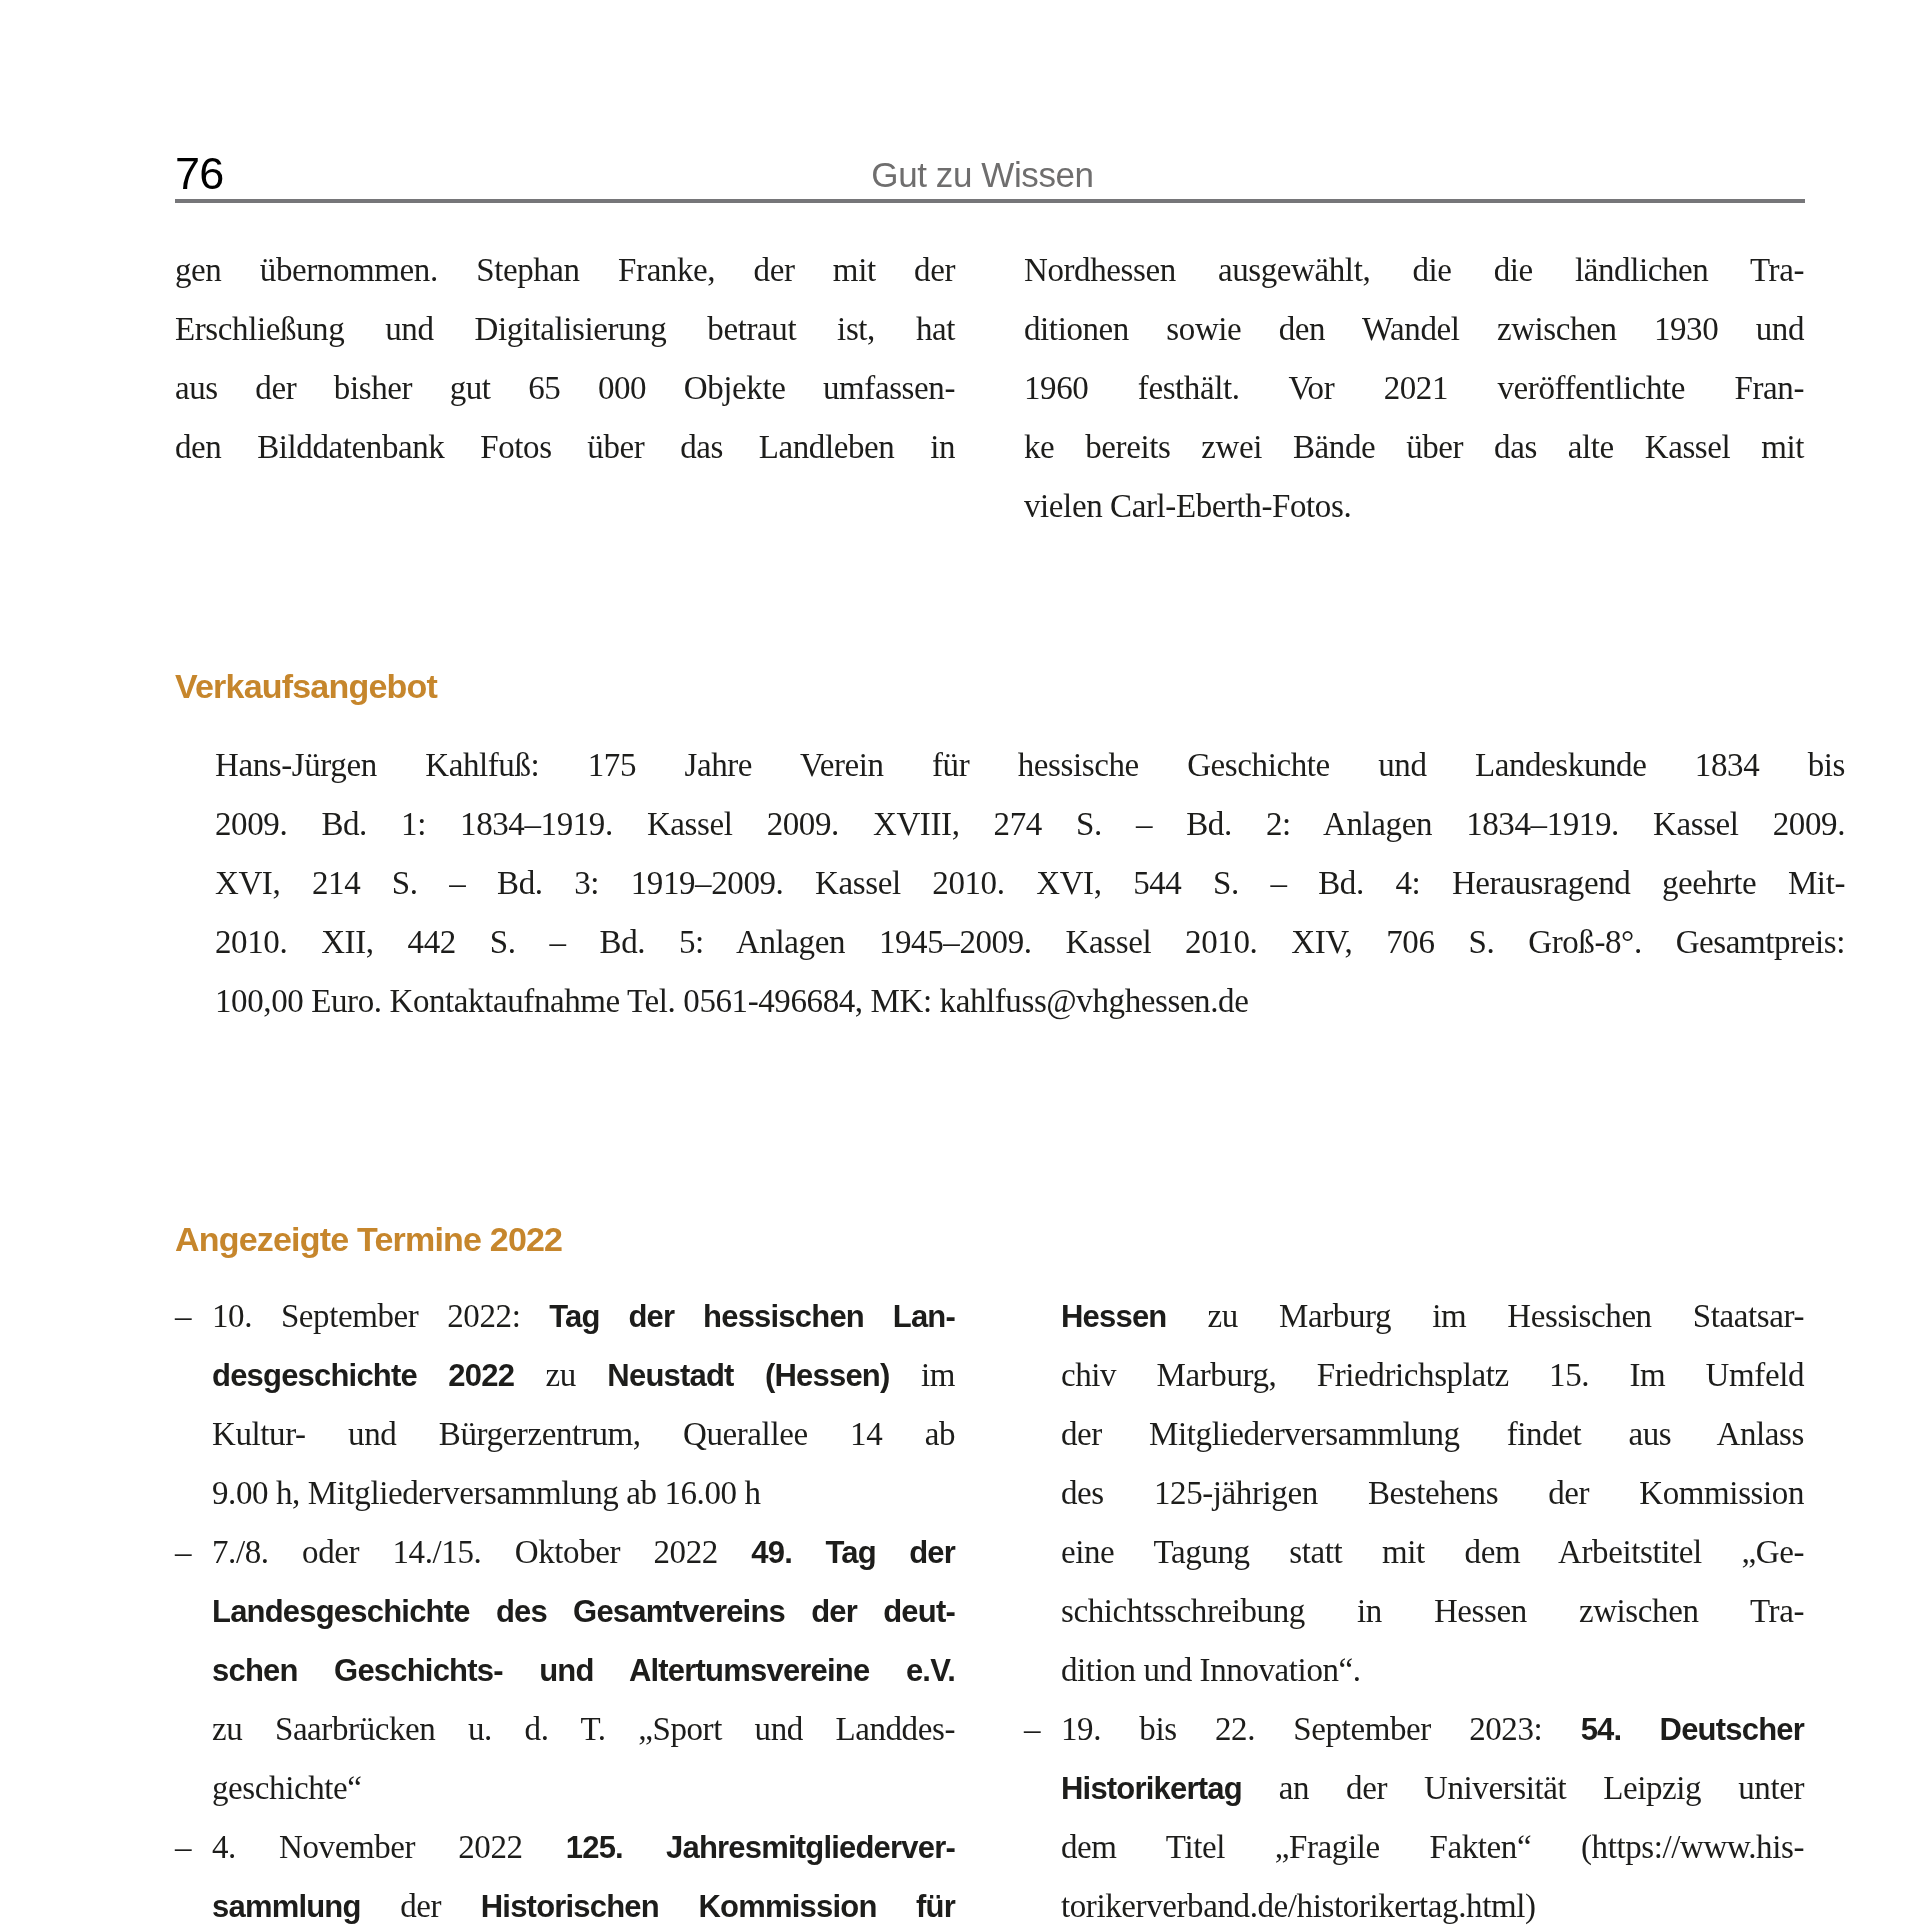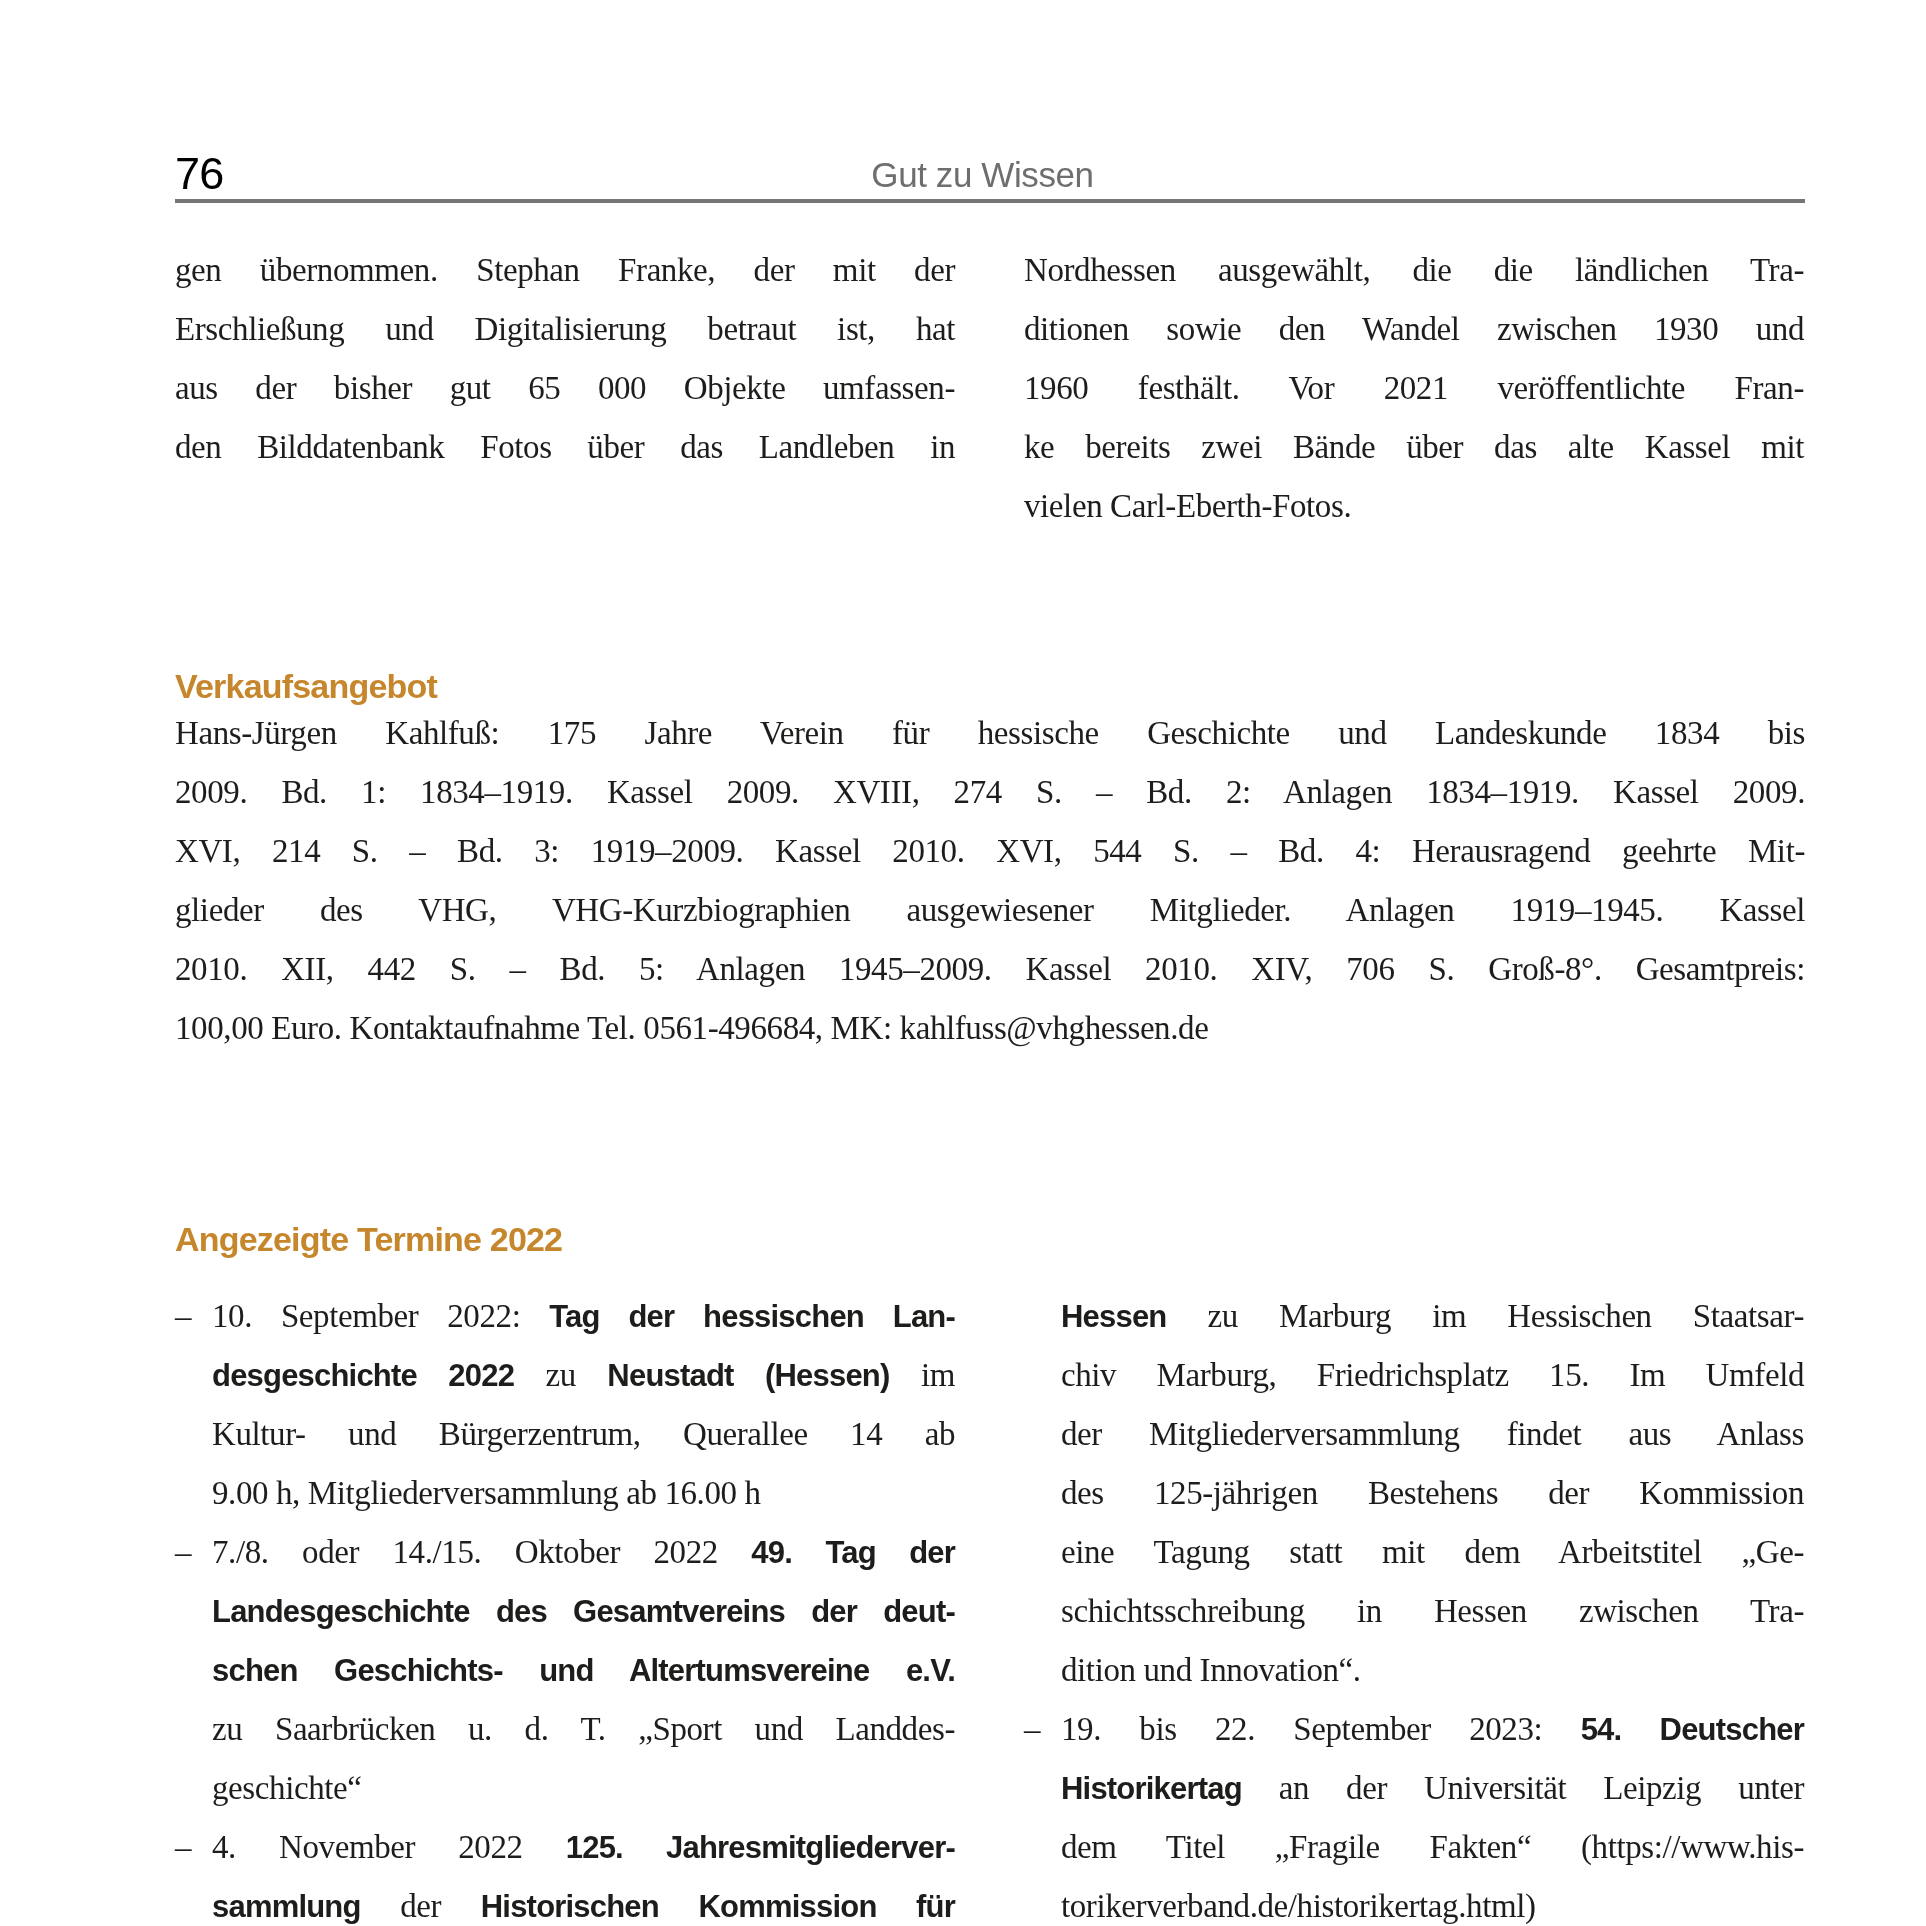--- a/index.html
+++ b/index.html
@@ -42,21 +42,21 @@
   }
   .line.last{text-align-last:left;-moz-text-align-last:left;}
   .b{
     font-family:"Liberation Sans",sans-serif;
     font-weight:700;font-size:31px;letter-spacing:-0.8px;
   }
   .cols{position:absolute;left:175px;width:1630px;display:flex;gap:69px;}
   .col{flex:0 0 780px;width:780px;}
   .full{position:absolute;left:175px;width:1630px;}
   .intropos{top:241px;}
-  .parapos1{top:704px;}
+  .parapos1{top:736px;margin-left:40px;}
   .listpos{top:1287px;}
   
   .list .line{position:relative;margin-left:37px;}
   .marker{position:absolute;left:-37px;top:0;}
 </style>
 </head>
 <body>
 
 <div class="page">
 
@@ -80,21 +80,20 @@
         <div class="line"><span>ke bereits zwei Bände über das alte Kassel mit</span></div>
         <div class="line last"><span>vielen Carl-Eberth-Fotos.</span></div>
       </div>
   </div>
 
   <h2 class="heading h1pos">Verkaufsangebot</h2>
   <div class="textblock full parapos1">
       <div class="line"><span>Hans-Jürgen Kahlfuß: 175 Jahre Verein für hessische Geschichte und Landeskunde 1834 bis</span></div>
       <div class="line"><span>2009. Bd. 1: 1834–1919. Kassel 2009. XVIII, 274 S. – Bd. 2: Anlagen 1834–1919. Kassel 2009.</span></div>
       <div class="line"><span>XVI, 214 S. – Bd. 3: 1919–2009. Kassel 2010. XVI, 544 S. – Bd. 4: Herausragend geehrte Mit-</span></div>
-      <div class="line"><span>glieder des VHG, VHG-Kurzbiographien ausgewiesener Mitglieder. Anlagen 1919–1945. Kassel</span></div>
       <div class="line"><span>2010. XII, 442 S. – Bd. 5: Anlagen 1945–2009. Kassel 2010. XIV, 706 S. Groß-8°. Gesamtpreis:</span></div>
       <div class="line last"><span>100,00 Euro. Kontaktaufnahme Tel. 0561-496684, MK: kahlfuss@vhghessen.de</span></div>
     </div>
 
   <h2 class="heading h2pos">Angezeigte Termine 2022</h2>
   <div class="cols listpos">
     <div class="col textblock list">
         <div class="line"><span class="marker">–</span><span>10. September 2022: </span><span class="b">Tag der hessischen Lan-</span></div>
         <div class="line"><span class="b">desgeschichte 2022</span><span> zu </span><span class="b">Neustadt (Hessen)</span><span> im</span></div>
         <div class="line"><span>Kultur- und Bürgerzentrum, Querallee 14 ab</span></div>

